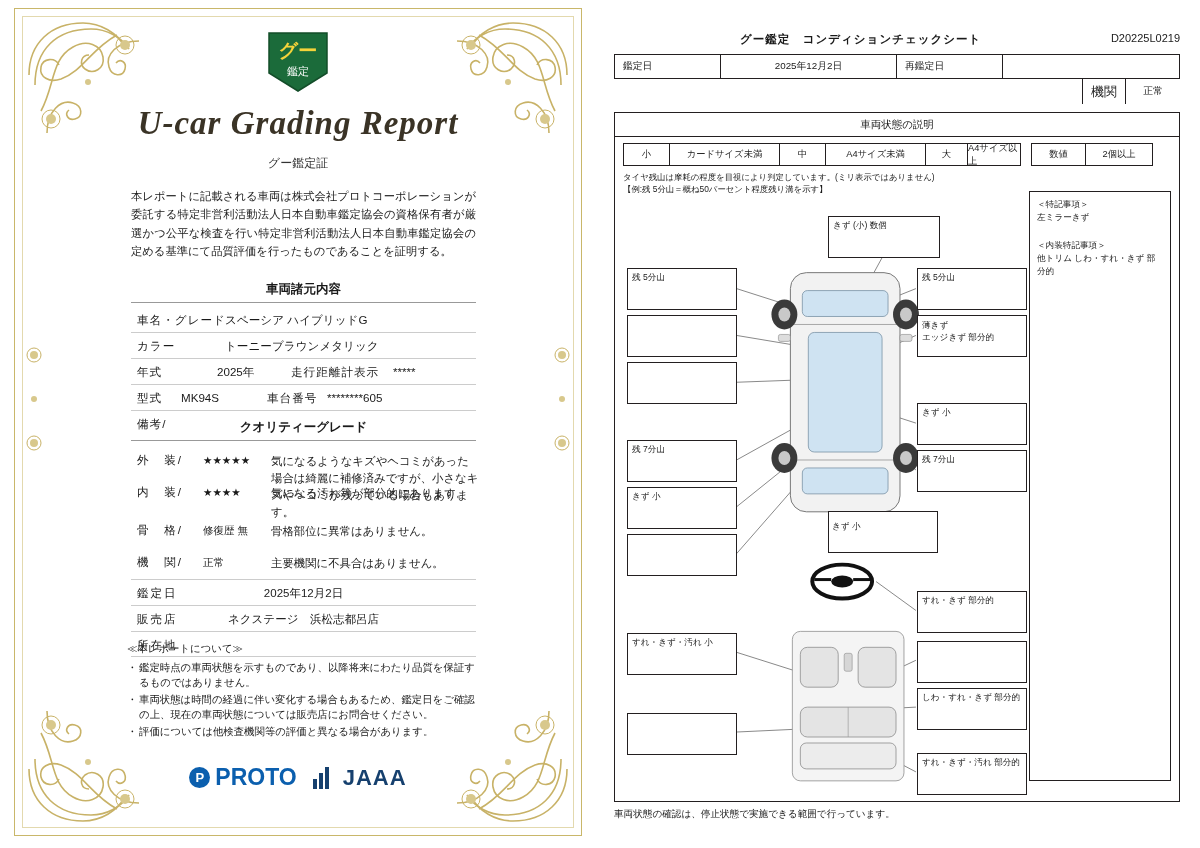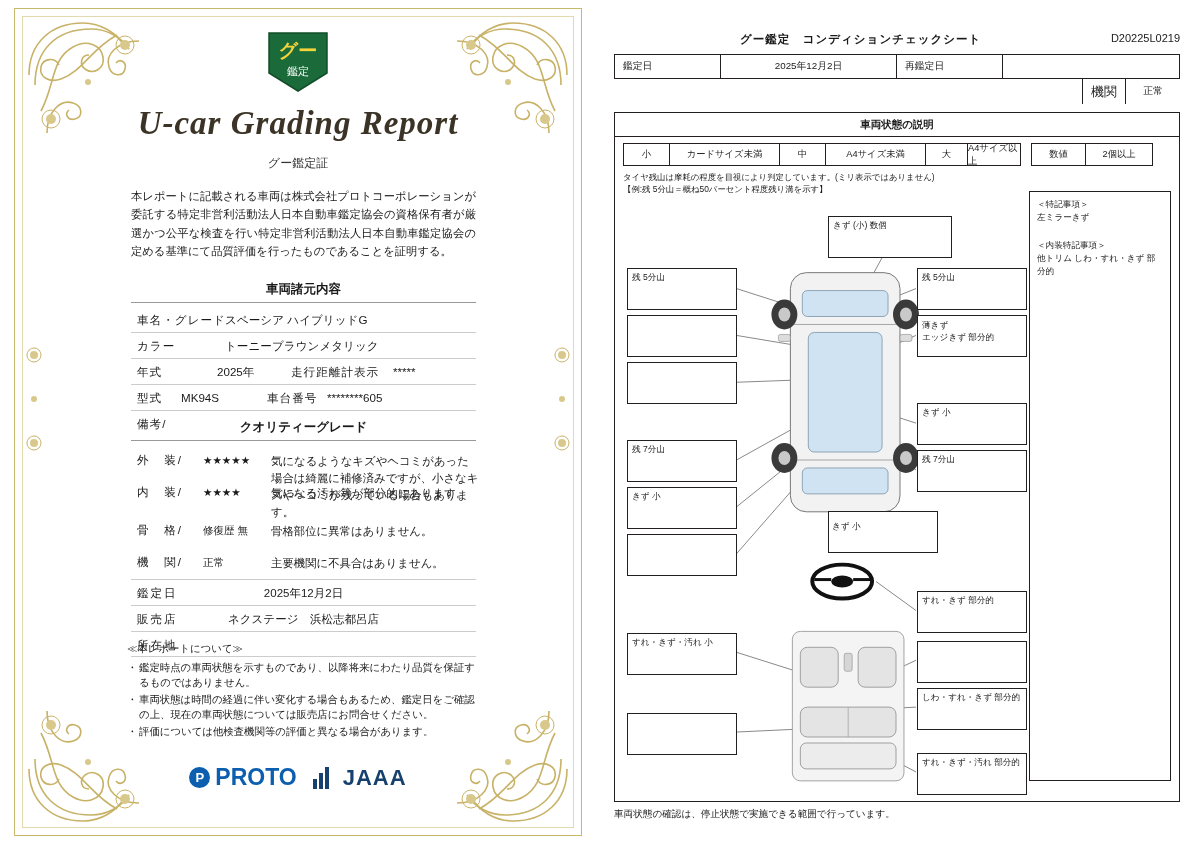--- a/index.html
+++ b/index.html
@@ -108,21 +108,21 @@
 
   
   .trow1 { left:14px; top:32px; width:566px; height:25px; }
   .trow2 { left:14px; top:57px; width:566px; height:25px; }
 
   .cell { position:absolute; top:0; height:100%; border-right:1px solid #231f20; display:flex; align-items:center; justify-content:center; font-size:9.8px; }
   .cell.nb { border-right:none; }
   .cell.left { justify-content:flex-start; padding-left:8px; }
 
   .descbox { left:14px; top:90px; width:566px; height:690px; }
-  .desc-head { position:absolute; left:0; top:0; width:100%; height:24px; border-bottom:1px solid #231f20; display:flex; align-items:center; justify-content:center; font-size:10.5px; font-weight:bold; }
+  .desc-head { position:absolute; left:0; top:0; width:100%; height:24px; border-bottom:1px solid #231f20; display:flex; align-items:center; justify-content:center; font-size:10.5px; font-weight:normal; }
 
   .sizerow { position:absolute; left:8px; top:30px; width:398px; height:23px; border:1px solid #231f20; display:flex; }
   .sizerow div { border-right:1px solid #231f20; display:flex; align-items:center; justify-content:center; font-size:9.3px; }
   .sizerow div:last-child { border-right:none; }
   .qtyrow { position:absolute; left:416px; top:30px; width:122px; height:23px; border:1px solid #231f20; display:flex; }
   .qtyrow div { border-right:1px solid #231f20; display:flex; align-items:center; justify-content:center; font-size:9.3px; }
   .qtyrow div:last-child { border-right:none; }
 
   .tirenote { position:absolute; left:8px; top:58px; font-size:8.4px; line-height:1.45; }
 
@@ -477,21 +477,21 @@
         </g>
       </svg>
 
       <div class="cb" style="left:12px; top:155px; width:110px; height:42px;">残 5分山</div>
       <div class="cb" style="left:12px; top:202px; width:110px; height:42px;"></div>
       <div class="cb" style="left:12px; top:249px; width:110px; height:42px;"></div>
       <div class="cb" style="left:12px; top:327px; width:110px; height:42px;">残 7分山</div>
       <div class="cb" style="left:12px; top:374px; width:110px; height:42px;">きず 小</div>
       <div class="cb" style="left:12px; top:421px; width:110px; height:42px;"></div>
 
-      <div class="cb" style="left:213px; top:103px; width:124px; height:42px;">きず (小) 数個</div>
+      <div class="cb" style="left:213px; top:103px; width:112px; height:42px;">きず (小) 数個</div>
       <div class="cb" style="left:302px; top:155px; width:110px; height:42px;">残 5分山</div>
       <div class="cb" style="left:302px; top:202px; width:110px; height:42px; white-space:pre-line; line-height:1.4;">薄きず
 エッジきず 部分的</div>
       <div class="cb" style="left:302px; top:290px; width:110px; height:42px;">きず 小</div>
       <div class="cb" style="left:302px; top:337px; width:110px; height:42px;">残 7分山</div>
       <div class="cb" style="left:213px; top:398px; width:110px; height:42px;"></div>
       <div class="cb" style="left:213px; top:405px; width:110px; height:42px; border:none; background:transparent;">きず 小</div>
 
       <div class="cb" style="left:302px; top:478px; width:110px; height:42px;">すれ・きず 部分的</div>
       <div class="cb" style="left:12px; top:520px; width:110px; height:42px;">すれ・きず・汚れ 小</div>

